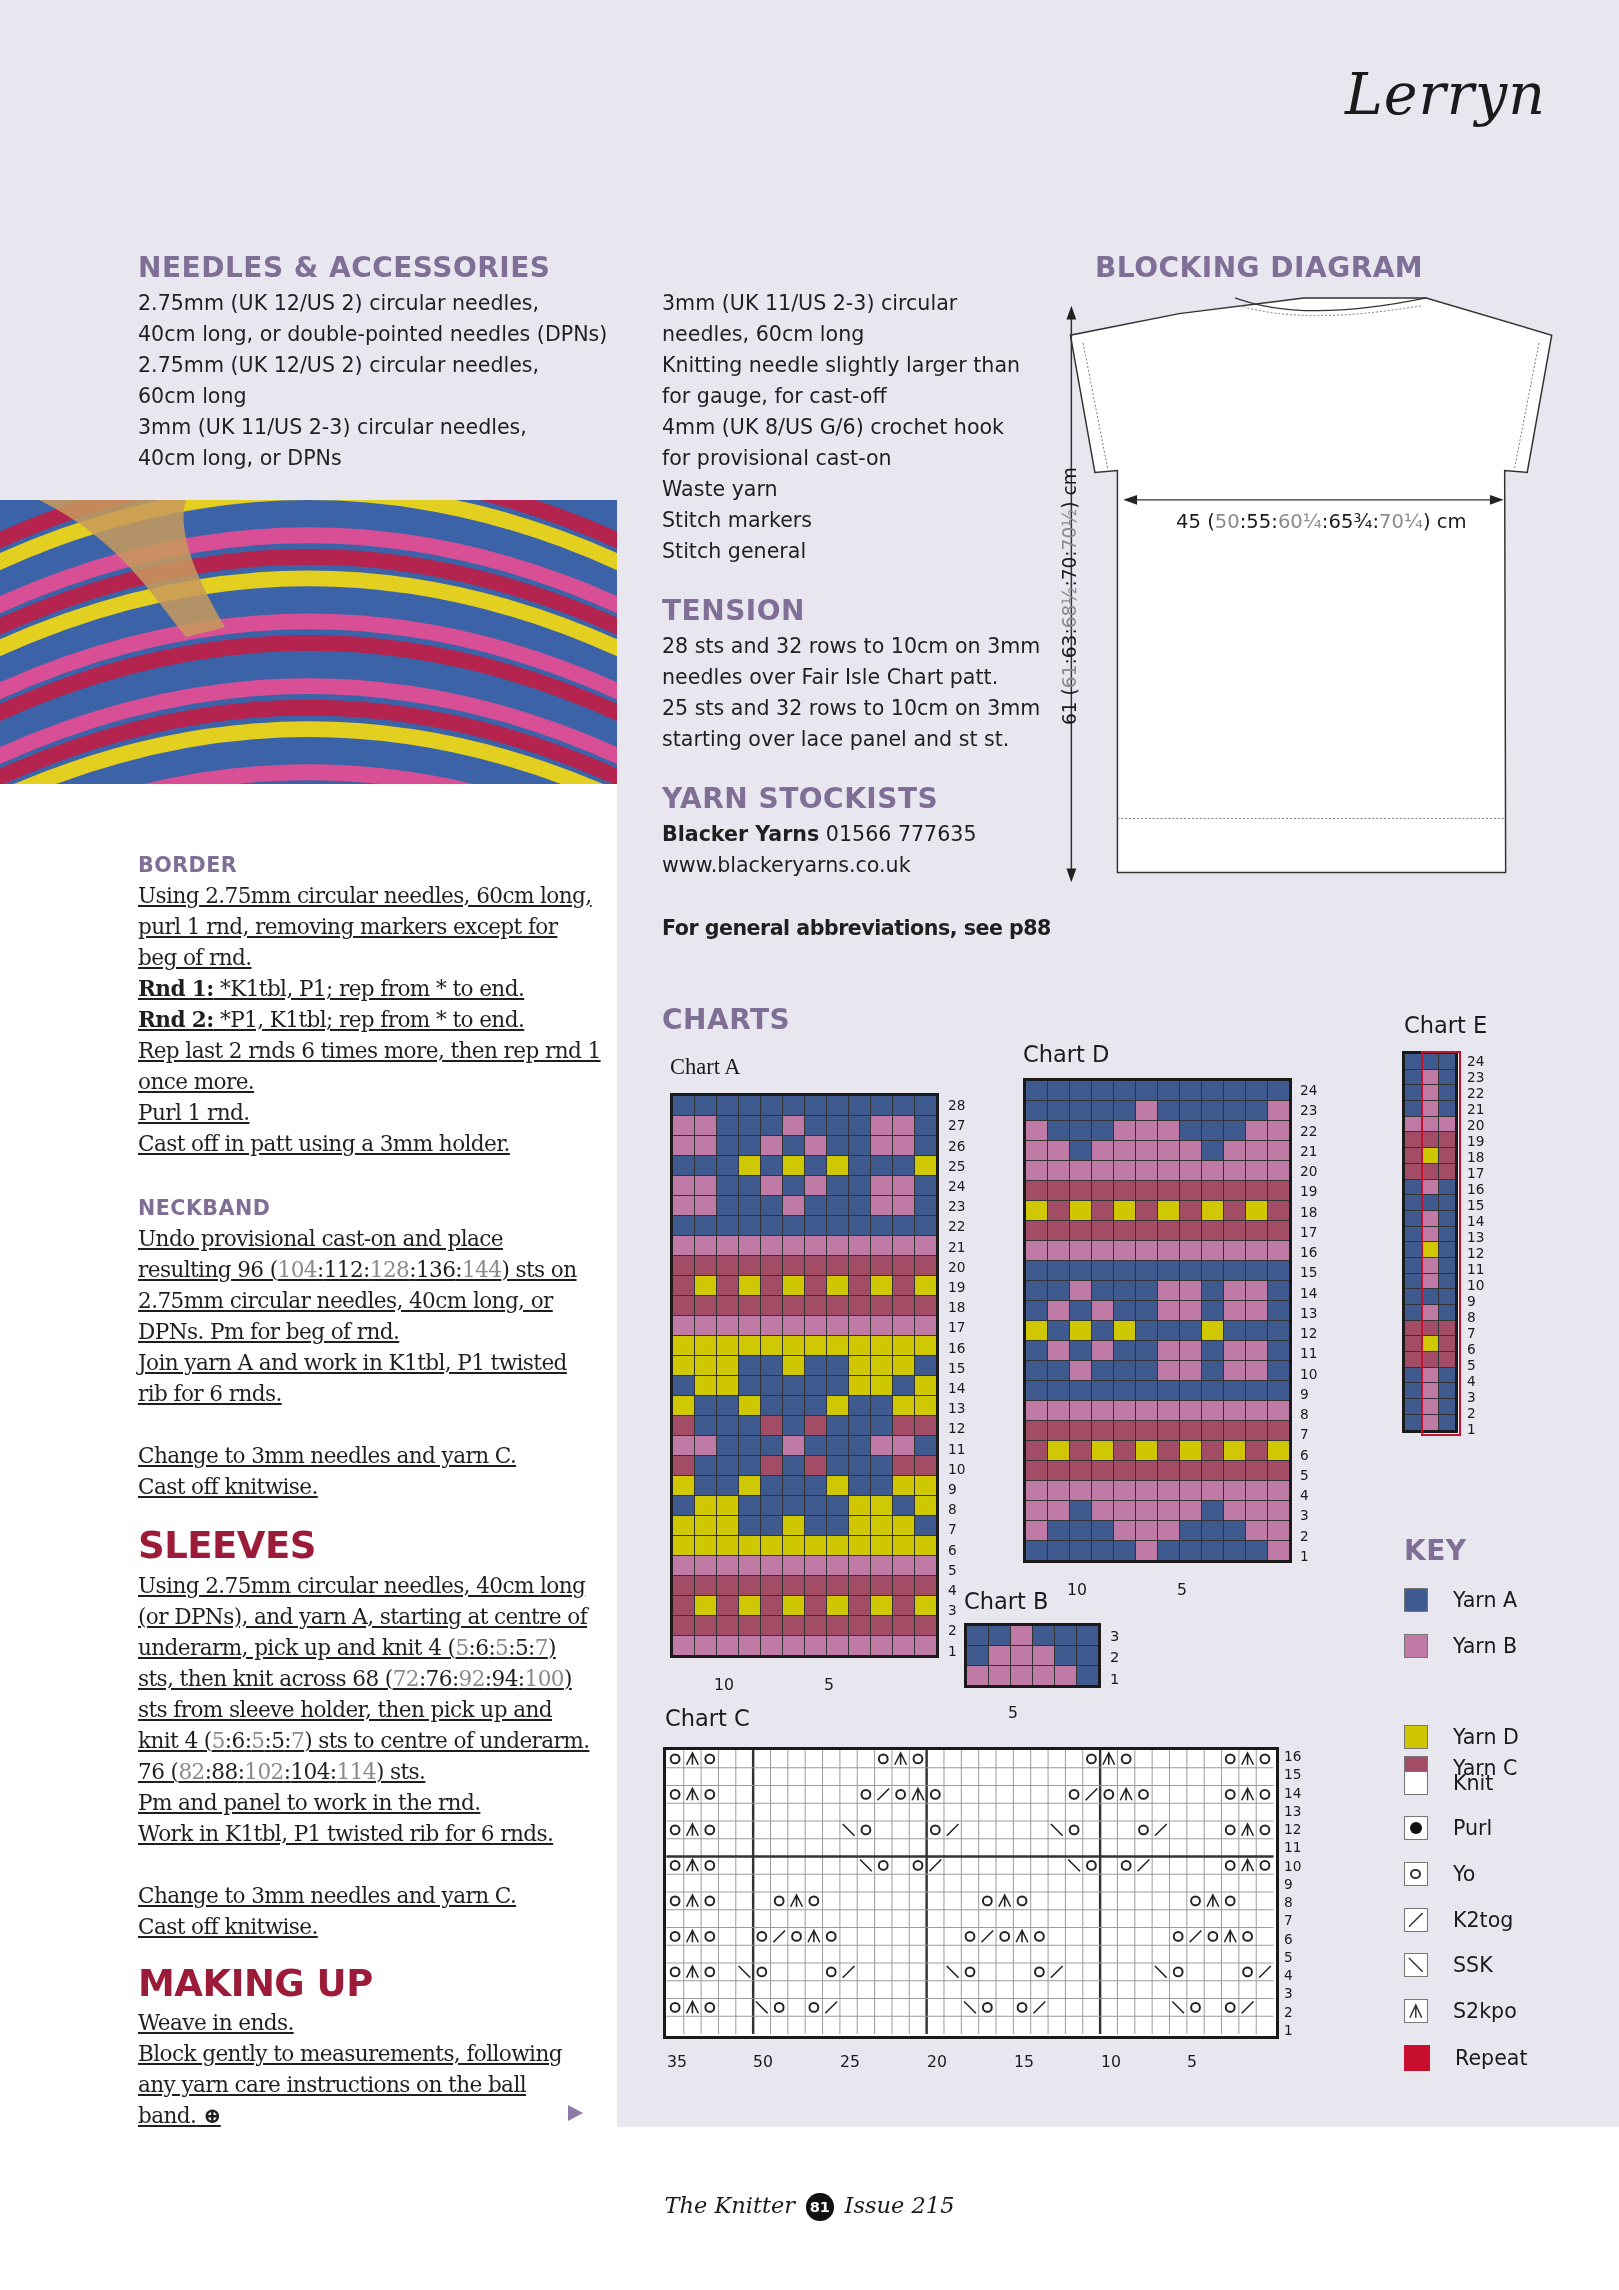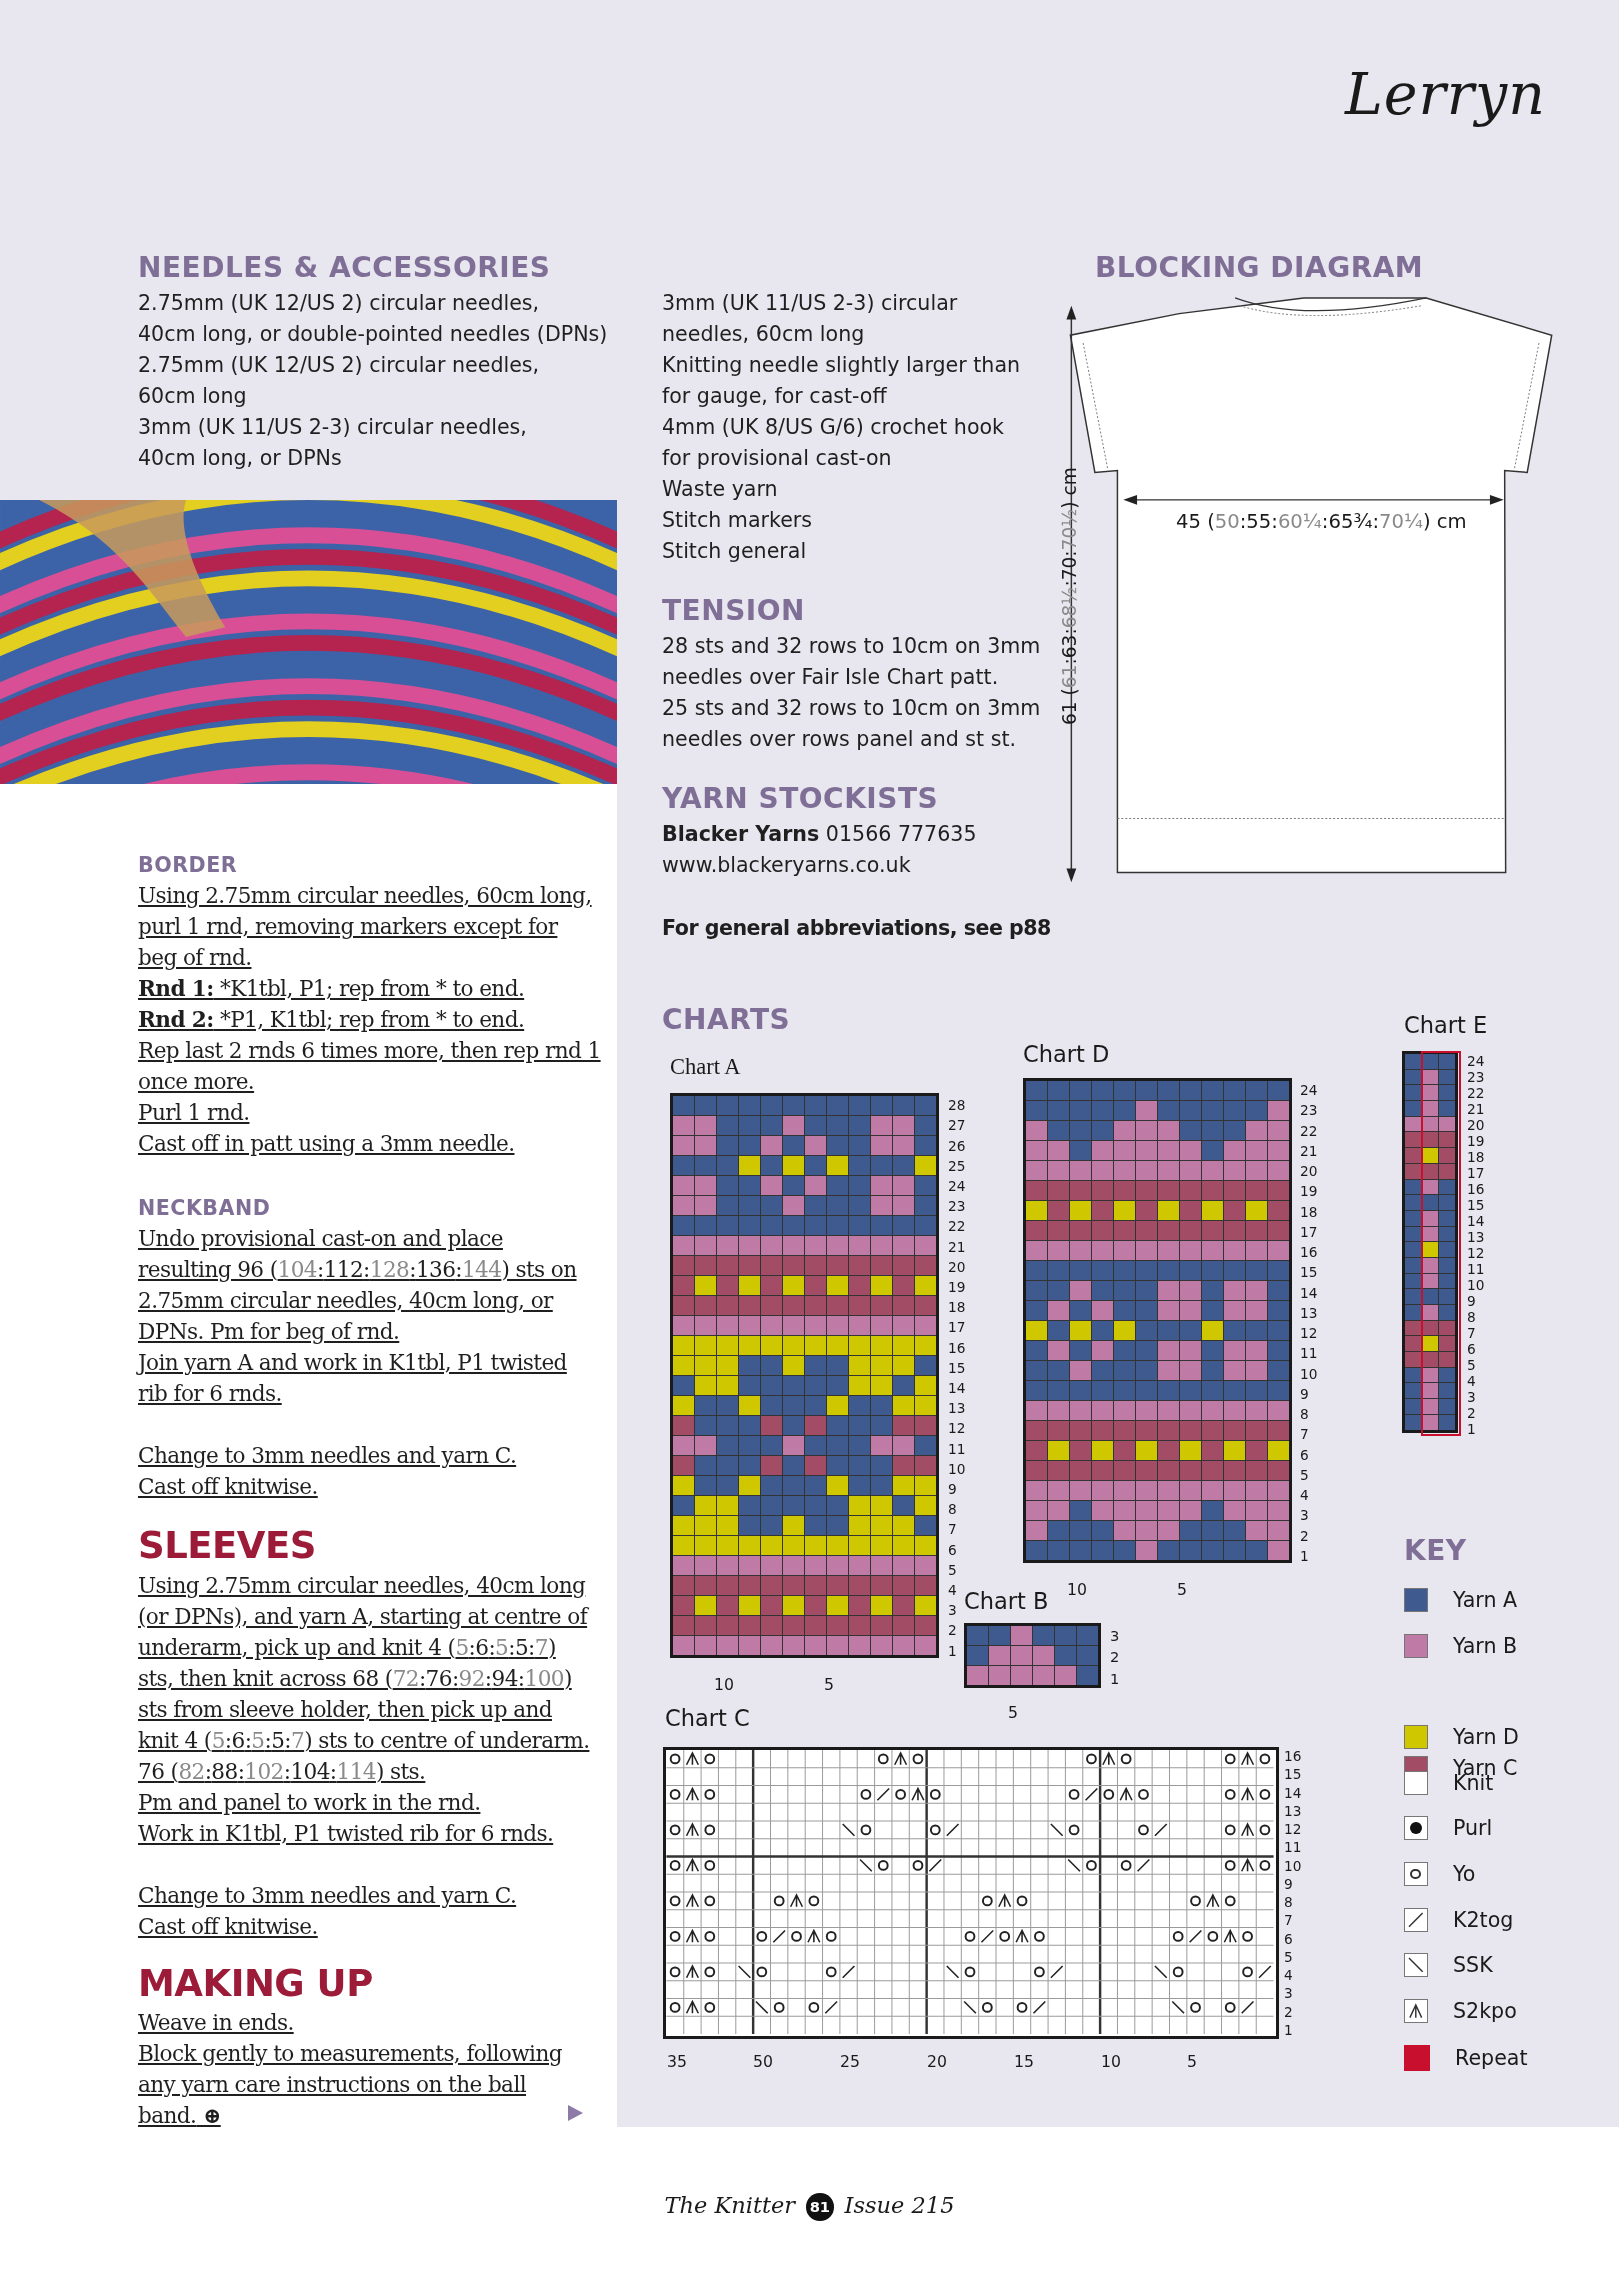--- a/index.html
+++ b/index.html
@@ -81,21 +81,21 @@
       <path d="M-40,368 Q315,188 670,368" stroke="#d94f96" stroke-width="16" fill="none"></path>
       <path d="M40,0 C120,40 150,90 190,140 L230,130 C200,80 180,30 190,0 Z" fill="#c89a5c" opacity="0.85"></path>
     </svg>
 </div>
 
 <div class="sec-head" style="left:662px;top:594px;">TENSION</div>
 <div class="sans-body" id="tension-lines" style="left:662px;top:631px;">
     <span class="line">28 sts and 32 rows to 10cm on 3mm</span>
     <span class="line">needles over Fair Isle Chart patt.</span>
     <span class="line">25 sts and 32 rows to 10cm on 3mm</span>
-    <span class="line">needles over rows panel and st st.</span>
+    <span class="line">starting over lace panel and st st.</span>
   </div>
 
 <div class="sec-head" style="left:662px;top:782px;">YARN STOCKISTS</div>
 <div class="sans-body" style="left:662px;top:819px;">
   <span class="line"><span class="bold">Blacker Yarns</span> <span>01566 777635</span></span>
   <span class="line">www.blackeryarns.co.uk</span>
 </div>
 <div class="sans-body bold" style="left:662px;top:913px;letter-spacing:-0.5px;">For general abbreviations, see p88</div>
 
 <div class="sec-head" style="left:1095px;top:251px;">BLOCKING DIAGRAM</div>
@@ -121,21 +121,21 @@
 <div class="sec-head small" style="left:138px;top:853px;">BORDER</div>
 <div class="serif-body" id="border-lines" style="left:138px;top:880px;">
     <span class="line">Using 2.75mm circular needles, 60cm long,</span>
     <span class="line">purl 1 rnd, removing markers except for</span>
     <span class="line">beg of rnd.</span>
     <span class="line"><b>Rnd 1:</b> *K1tbl, P1; rep from * to end.</span>
     <span class="line"><b>Rnd 2:</b> *P1, K1tbl; rep from * to end.</span>
     <span class="line">Rep last 2 rnds 6 times more, then rep rnd 1</span>
     <span class="line">once more.</span>
     <span class="line">Purl 1 rnd.</span>
-    <span class="line">Cast off in patt using a 3mm needle.</span>
+    <span class="line">Cast off in patt using a 3mm holder.</span>
   </div>
 
 <div class="sec-head small" style="left:138px;top:1196px;">NECKBAND</div>
 <div class="serif-body" style="left:138px;top:1223px;">
   <span class="line">Undo provisional cast-on and place</span>
   <span class="line" id="neck-sizes-line">resulting 96 (<span class="grey">104</span>:<span>112</span>:<span class="grey">128</span>:<span>136</span>:<span class="grey">144</span>) sts on</span>
   <span class="line">2.75mm circular needles, 40cm long, or</span>
   <span class="line">DPNs. Pm for beg of rnd.</span>
   <span class="line">Join yarn A and work in K1tbl, P1 twisted</span>
   <span class="line">rib for 6 rnds.</span>

